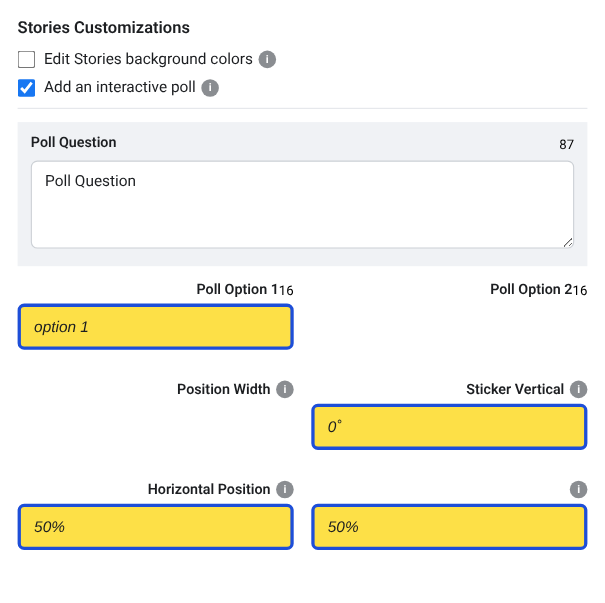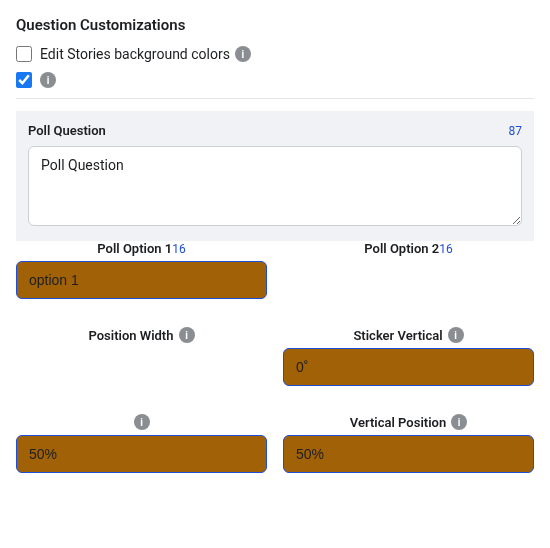--- a/index.html
+++ b/index.html
@@ -67,49 +67,50 @@
       background: #e4e6ea;
       margin: 8px 0 12px 0;
     }
 
     .field-group {
       margin-bottom: 14px;
     }
 
     .field-label-row {
       display: flex;
-      justify-content: center;
+      justify-content: flex-end;
       align-items: center;
       margin-bottom: 5px;
     }
 
     .field-label {
       font-size: 13px;
       font-weight: 600;
       color: #1c1e21;
       display: flex;
       align-items: center;
       gap: 5px;
     }
 
     .char-count {
       font-size: 12px;
-      color: #1d4ed8;
+      color: #000000;
     }
 
     .text-input {
       width: 100%;
-      border: 1px solid #1d4ed8;
+      border: 3px solid #1d4ed8;
       border-radius: 6px;
       padding: 10px 12px;
       font-size: 14px;
       color: #1c1e21;
-      background: #a16207;
+      background: #fde047;
       outline: none;
       resize: none;
+      font-style: italic;
     }
 
     .textarea-input {
       width: 100%;
       border: 1px solid #ccd0d5;
       border-radius: 6px;
       padding: 10px 12px;
       font-size: 14px;
       color: #1c1e21;
       background: #fff;
@@ -123,51 +124,53 @@
       display: grid;
       grid-template-columns: 1fr 1fr;
       gap: 16px;
       margin-bottom: 14px;
     }
 
     .poll-question-section {
       background: #f0f2f5;
       border-radius: 0;
       padding: 12px;
+      margin-bottom: 14px;
     }
 
     .poll-question-header {
       display: flex;
       justify-content: space-between;
       align-items: center;
       margin-bottom: 8px;
     }
 
     .poll-question-label {
       font-size: 13px;
       font-weight: 600;
       color: #1c1e21;
     }
   </style>
 </head>
 <body>
 
-<div class="section-title">Question Customizations</div>
+<div class="section-title">Stories Customizations</div>
 
 <div class="checkbox-row">
   <input type="checkbox" id="bgColors" style="">
   <label class="checkbox-label" for="bgColors">
     <span>Edit Stories background colors</span>
     <span class="info-icon">i</span>
   </label>
 </div>
 
 <div class="checkbox-row">
   <input type="checkbox" id="addPoll" checked="" style="">
   <label class="checkbox-label" for="addPoll">
+    <span>Add an interactive poll</span>
     <span class="info-icon">i</span>
   </label>
 </div>
 
 <div class="divider"></div>
 
 <div class="poll-question-section">
   <div class="poll-question-header">
     <span class="poll-question-label">Poll Question</span>
     <span class="char-count">87</span>
@@ -213,28 +216,28 @@
     </div>
     <input type="text" class="text-input" placeholder="0˚" value="0˚" style="">
   </div>
 </div>
 
 <div class="two-col">
 
   <div class="field-group">
     <div class="field-label-row">
       <span class="field-label">
+        <span>Horizontal Position</span>
         <span class="info-icon">i</span>
       </span>
     </div>
     <input type="text" class="text-input" placeholder="50%" value="50%" style="">
   </div>
 
   <div class="field-group">
     <div class="field-label-row">
       <span class="field-label">
-        <span>Vertical Position</span>
         <span class="info-icon">i</span>
       </span>
     </div>
     <input type="text" class="text-input" placeholder="50%" value="50%" style="">
   </div>
 </div>
 
 </body></html>

